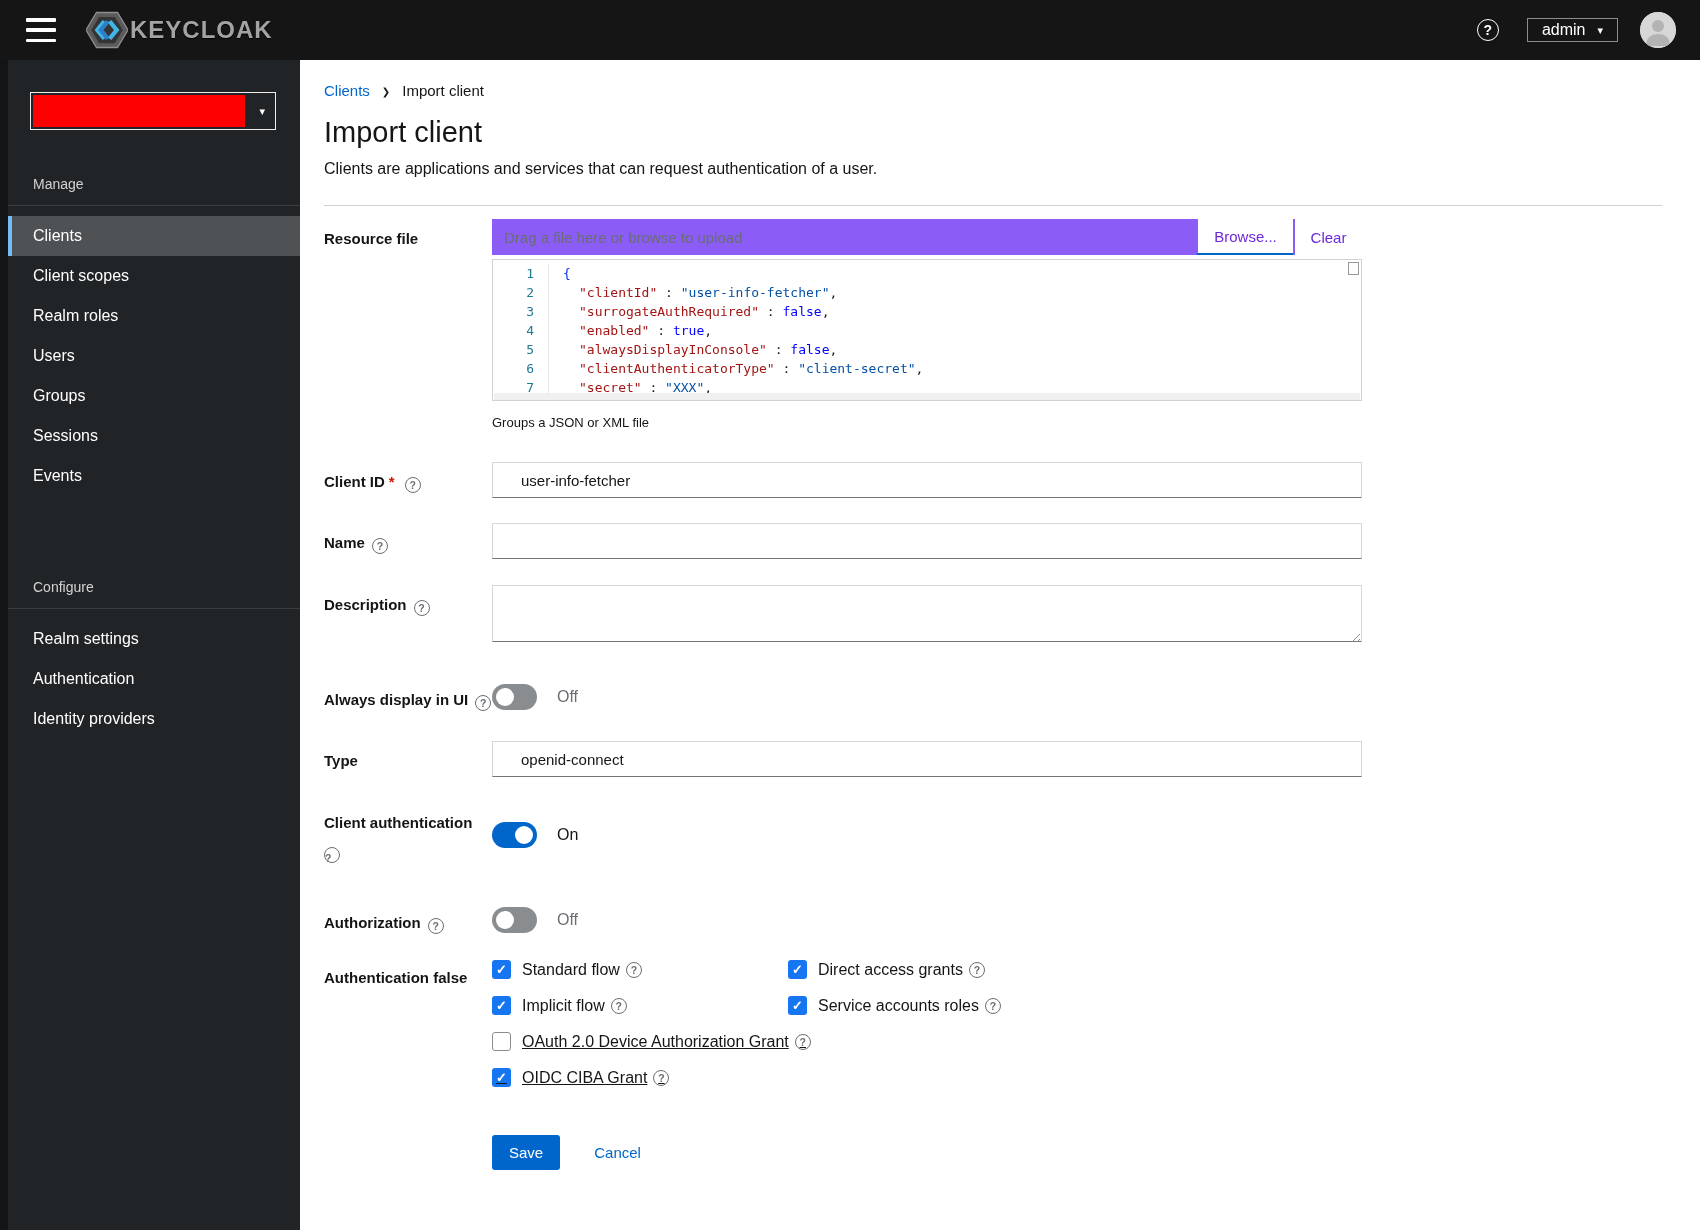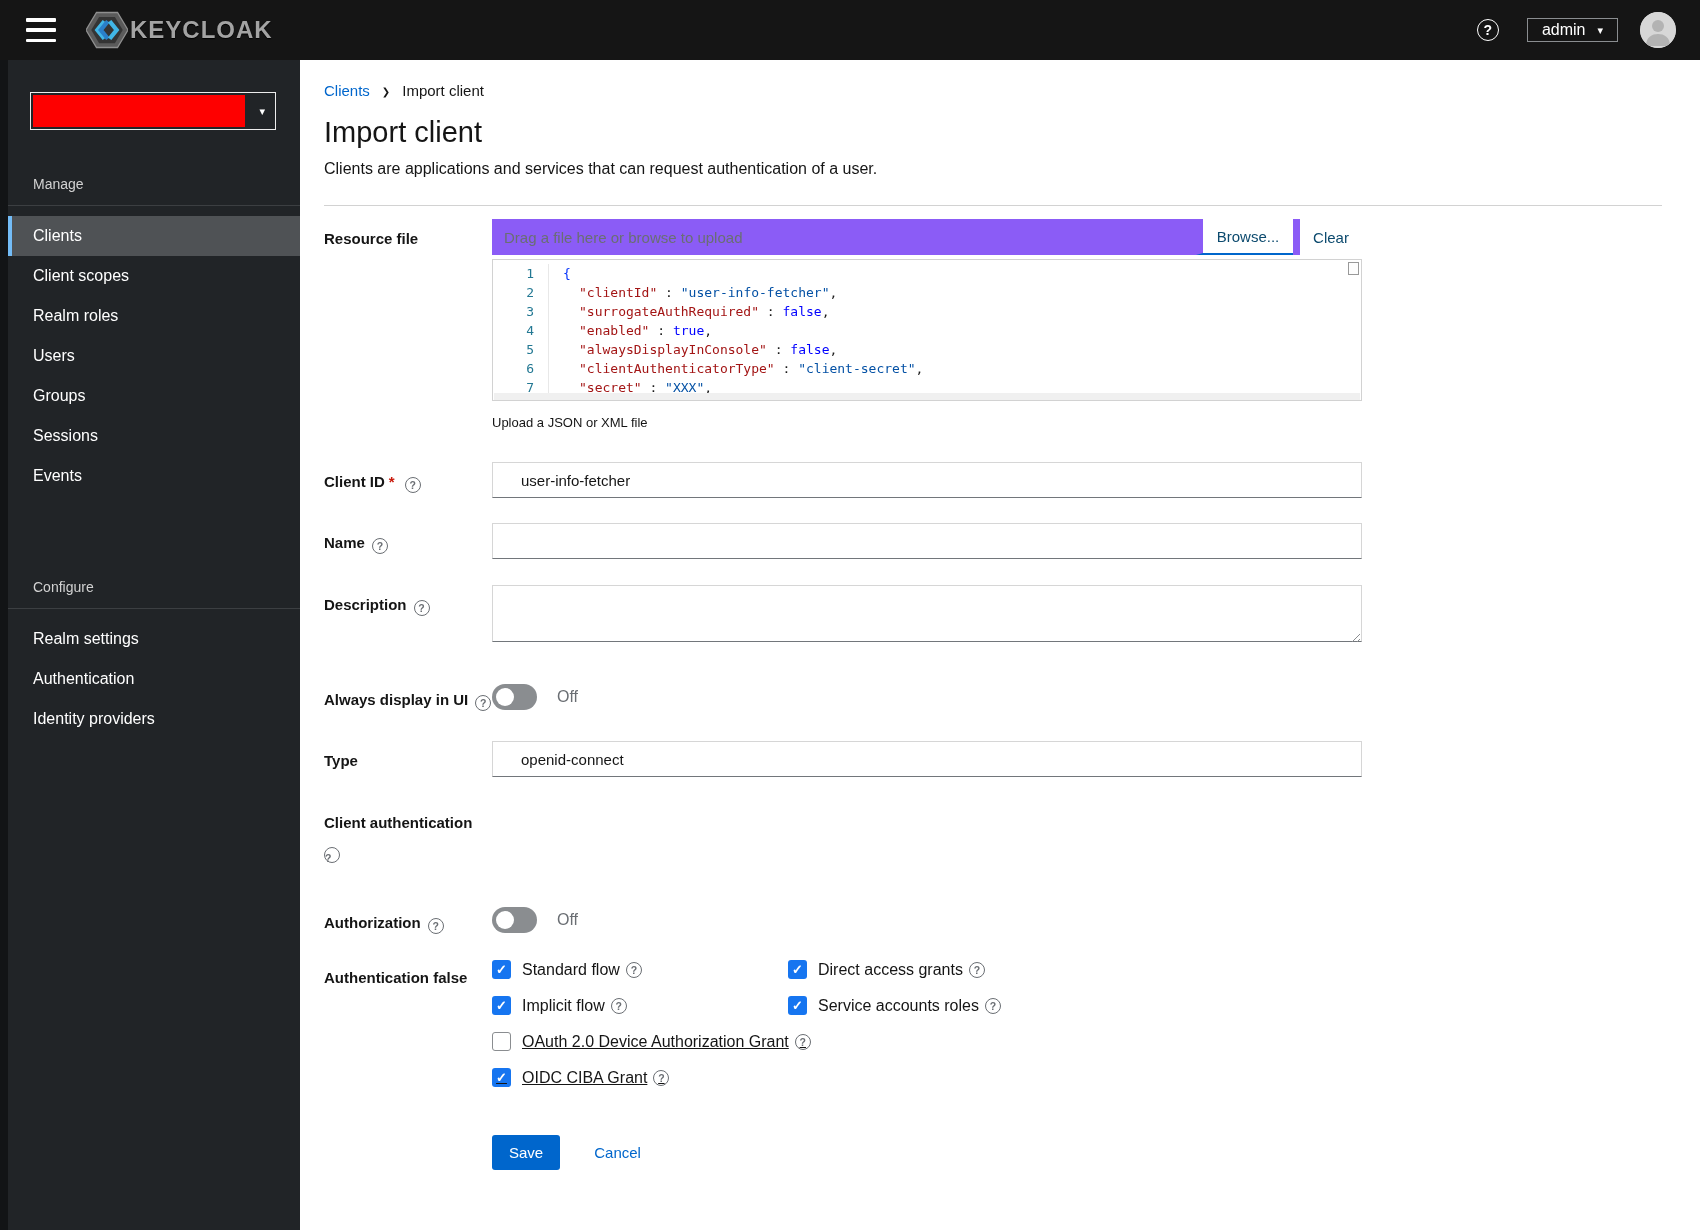--- a/index.html
+++ b/index.html
@@ -70,22 +70,22 @@
     font-size:15px; padding:6px 12px; resize:none; font-family:"Liberation Sans",sans-serif; }
   .resize-grip { position:absolute; right:2px; bottom:4px; width:11px; height:11px;
     background:repeating-linear-gradient(135deg, transparent, transparent 2.5px, #8a8d90 2.5px, #8a8d90 3.5px);
     clip-path:polygon(100% 0, 100% 100%, 0 100%); cursor:nwse-resize; }
 
   
   .upload-group { display:flex; height:36px; }
   .upload-input { flex:1; background:#8b5cf6; border:none; font-size:15px; color:#151515; padding:4px 12px;
     font-family:"Liberation Sans",sans-serif; }
   .upload-input::placeholder { color:#6a6e73; }
-  .btn-browse, .btn-clear { background:#fff; border:none; border-left:7px solid #8b5cf6; font-size:15px;
-    color:#0c4a6e; cursor:pointer; font-family:"Liberation Sans",sans-serif; }
+  .btn-browse, .btn-clear { background:#fff; border:none; border-left:2px solid #8b5cf6; font-size:15px;
+    color:#6d28d9; cursor:pointer; font-family:"Liberation Sans",sans-serif; }
   .btn-browse { width:97px; border-bottom:2px solid #0066cc; }
   .btn-clear { width:69px; }
 
   
   .editor { position:relative; margin-top:4px; height:142px; border:1px solid #d2d2d2; background:#fff;
     font-family:"DejaVu Sans Mono", monospace; font-size:13px; line-height:19px; padding-top:4px; overflow:hidden; }
   .cl { display:flex; white-space:pre; }
   .ln { width:56px; padding-right:14px; text-align:right; color:#237893; border-right:1px solid #e8e8e8; flex:none; }
   .code { margin-left:14px; }
   .code.ind { margin-left:30px; }
@@ -234,21 +234,21 @@
             <div class="cl"><span class="ln">2</span><span class="code ind"><span class="tok-key">"clientId"</span><span class="tok-punct"> : </span><span class="tok-str">"user-info-fetcher"</span><span class="tok-punct">,</span></span></div>
             <div class="cl"><span class="ln">3</span><span class="code ind"><span class="tok-key">"surrogateAuthRequired"</span><span class="tok-punct"> : </span><span class="tok-bool">false</span><span class="tok-punct">,</span></span></div>
             <div class="cl"><span class="ln">4</span><span class="code ind"><span class="tok-key">"enabled"</span><span class="tok-punct"> : </span><span class="tok-bool">true</span><span class="tok-punct">,</span></span></div>
             <div class="cl"><span class="ln">5</span><span class="code ind"><span class="tok-key">"alwaysDisplayInConsole"</span><span class="tok-punct"> : </span><span class="tok-bool">false</span><span class="tok-punct">,</span></span></div>
             <div class="cl"><span class="ln">6</span><span class="code ind"><span class="tok-key">"clientAuthenticatorType"</span><span class="tok-punct"> : </span><span class="tok-str">"client-secret"</span><span class="tok-punct">,</span></span></div>
             <div class="cl"><span class="ln">7</span><span class="code ind"><span class="tok-key">"secret"</span><span class="tok-punct"> : </span><span class="tok-str">"XXX"</span><span class="tok-punct">,</span></span></div>
             <div class="ed-vscroll"></div>
             <div class="ed-hbar"></div>
           </div>
 
-          <div class="upload-helper">Upload a JSON or XML file</div>
+          <div class="upload-helper">Groups a JSON or XML file</div>
         </div>
       </div>
 
       <div class="frow row-clientid">
         <div class="flabel">
           <span>Client ID</span><span class="req">*</span><span class="help">?</span>
         </div>
         <div><input class="text-input" value="user-info-fetcher" style=""></div>
       </div>
 
@@ -283,20 +283,26 @@
 
       <div class="frow row-type">
         <div class="flabel">Type</div>
         <div><input class="text-input" value="openid-connect" style=""></div>
       </div>
 
       <div class="frow row-cauth">
         <div class="flabel">
           <span>Client authentication</span><span class="help help-below">?</span>
         </div>
+        <div class="toggle-wrap">
+          <div class="toggle on">
+              <div class="knob"></div>
+            </div>
+          <span class="tstate on">On</span>
+        </div>
       </div>
 
       <div class="frow row-authz">
         <div class="flabel">
           <span>Authorization</span><span class="help">?</span>
         </div>
         <div class="toggle-wrap">
           <div class="toggle off">
               <div class="knob"></div>
             </div>

